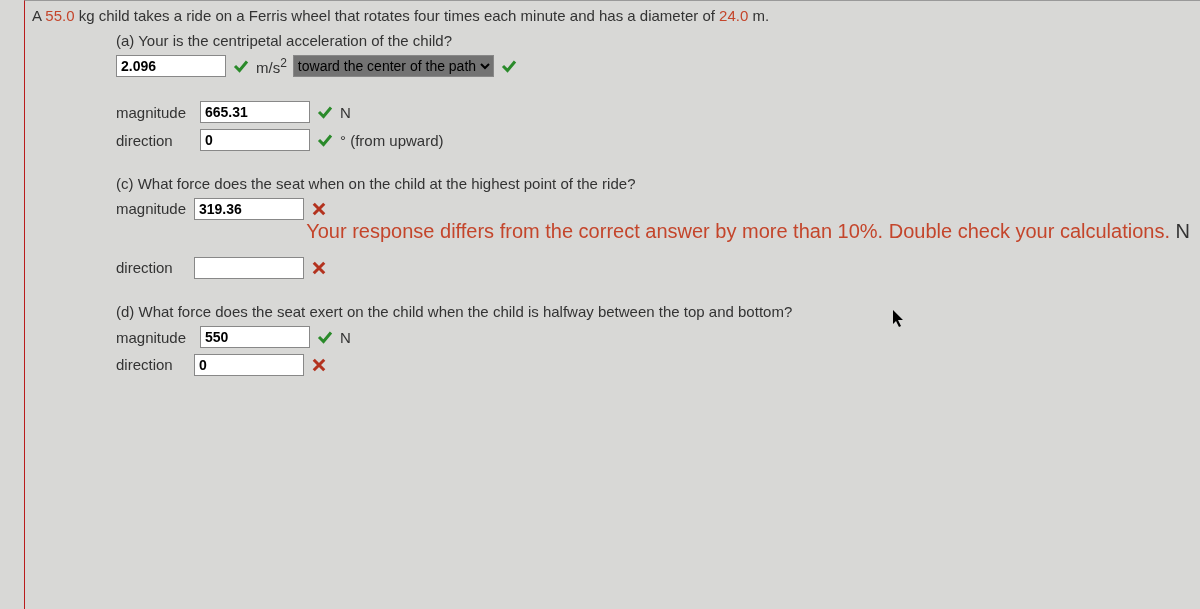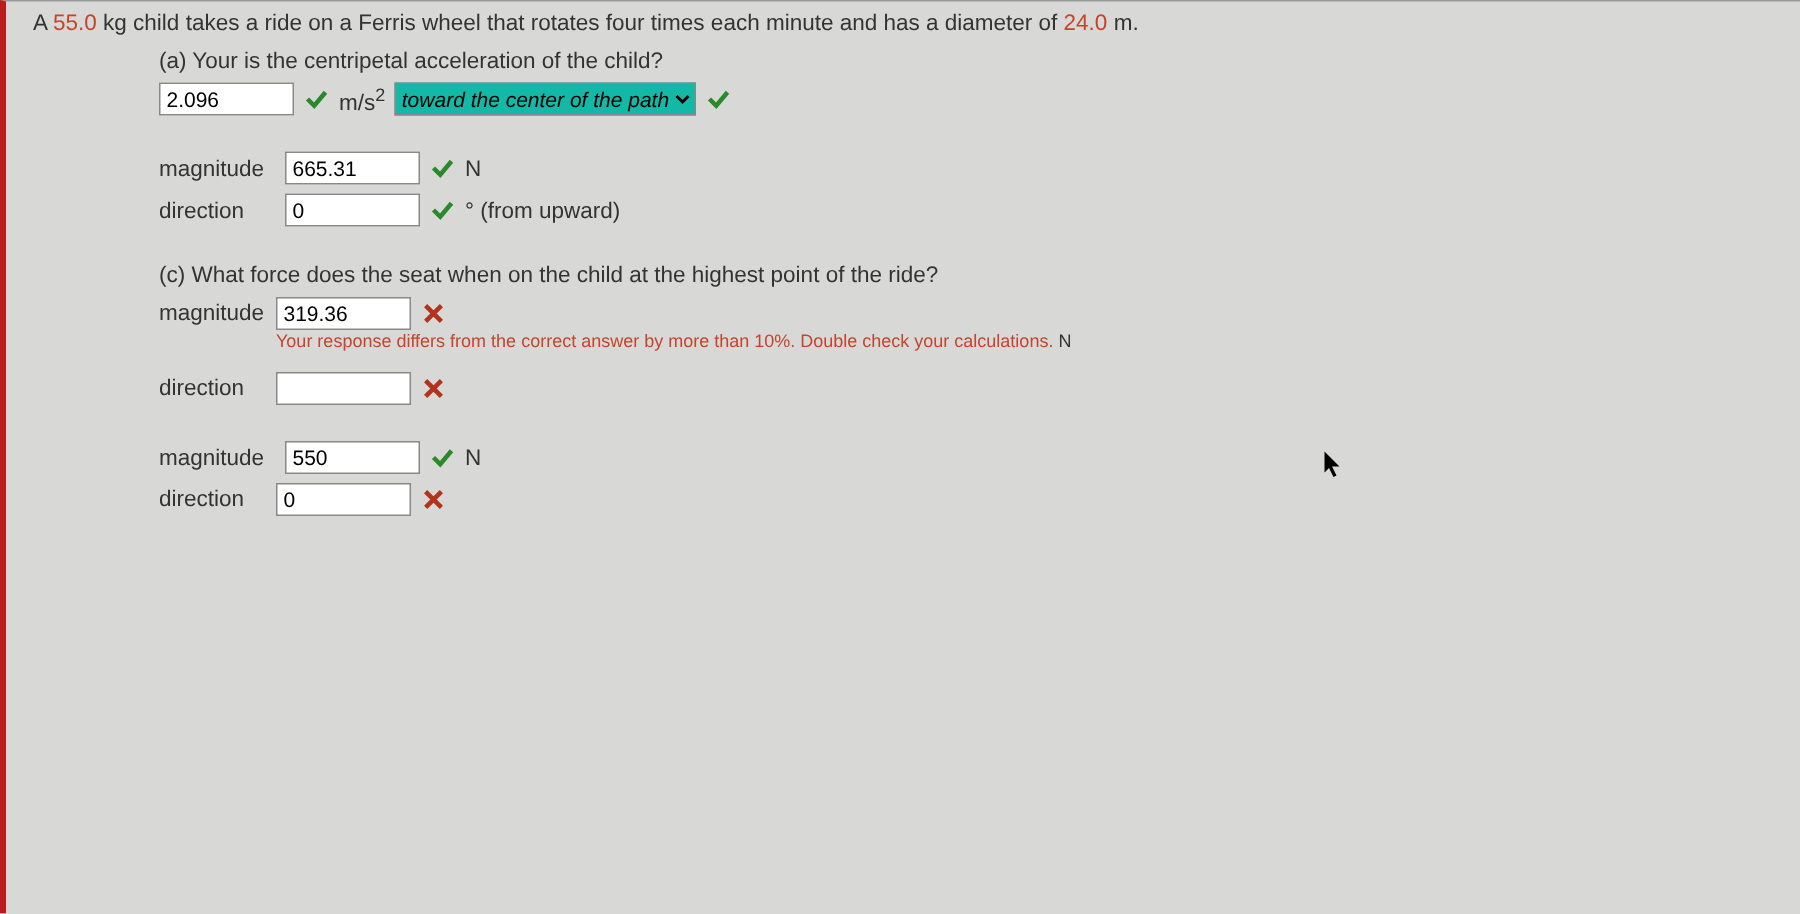--- a/index.html
+++ b/index.html
@@ -7,59 +7,59 @@
     padding: 0;
     font-family: Arial, Helvetica, sans-serif;
     background: #d8d8d6;
     color: #333;
     font-size: 15px;
     width: 1200px;
     height: 609px;
     box-sizing: border-box;
   }
   .outer {
-    border-left: 4px solid #b91c1c;
+    border-left: 1px solid #b91c1c;
     border-top: 1px solid #999;
-    padding: 6px 10px 8px 18px;
+    padding: 6px 10px 8px 7px;
     box-sizing: border-box;
     height: 100%;
+    margin-left: 24px;
   }
   .question {
   }
   .red { color: #c4452b; }
   .indent { margin-left: 84px; }
   .row { display: flex; align-items: center; flex-wrap: wrap; margin: 6px 0; }
   .row > * { margin-right: 6px; }
   input[type="text"] {
     height: 22px;
     border: 1px solid #888;
     background: #fff;
     font-size: 14px;
     padding: 0 4px;
     box-sizing: border-box;
   }
-  .w-small { width: 90px; }
+  .w-small { width: 110px; font-weight: bold; }
   select {
     height: 22px;
     border: 1px solid #888;
-    background: #14b8a6;
+    background: #737373;
     font-size: 14px;
-    font-style: italic;
   }
   .check-icon {
     width: 18px; height: 18px; display: inline-block;
   }
   .cross-icon {
     width: 18px; height: 18px; display: inline-block;
   }
   .check-icon svg { width: 18px; height: 18px; }
   .cross-icon svg { width: 18px; height: 18px; }
   .label { display: inline-block; min-width: 78px; }
   sup { font-size: 0.8em; }
-  .feedback { color: #c4452b; font-size: 12px; }
+  .feedback { color: #c4452b; font-size: 20px; text-align: right; }
   .subq { margin-top: 24px; }
   .stack {
     display: flex;
     align-items: flex-start;
   }
   .stack .lbl { min-width: 78px; padding-top: 2px; }
   .stack .body { flex: 1; }
 </style>
 </head>
 <body>
@@ -145,20 +145,21 @@
                 <path fill="none" stroke="#b3321e" stroke-width="4" d="M5 5 L19 19 M19 5 L5 19"></path>
               </svg>
           </span>
         </div>
       </div>
     </div>
   </div>
 
   <div class="indent subq">
     <div style="position:relative">
+      <span>(d) What force does the seat exert on the child when the child is halfway between the top and bottom?</span>
       <span style="position:absolute; left:776px; top:6px;">
         <svg width="14" height="20" viewBox="0 0 14 20">
             <path fill="#000" d="M1 1 L1 15 L4 12 L7 18 L9 17 L6 11 L11 11 Z"></path>
           </svg>
       </span>
     </div>
     <div class="row">
       <span class="label">magnitude</span>
       <input type="text" class="w-small" value="550" style="">
       <span class="check-icon">

